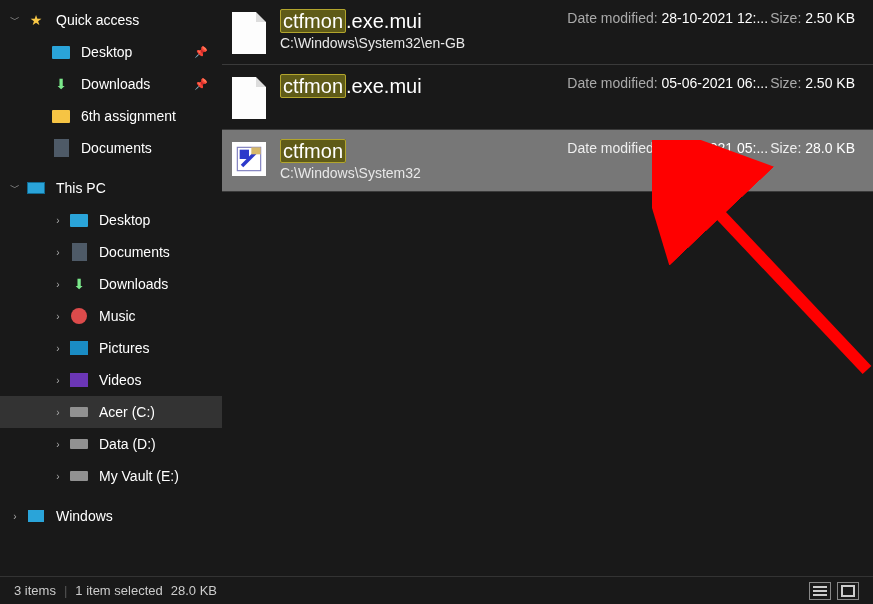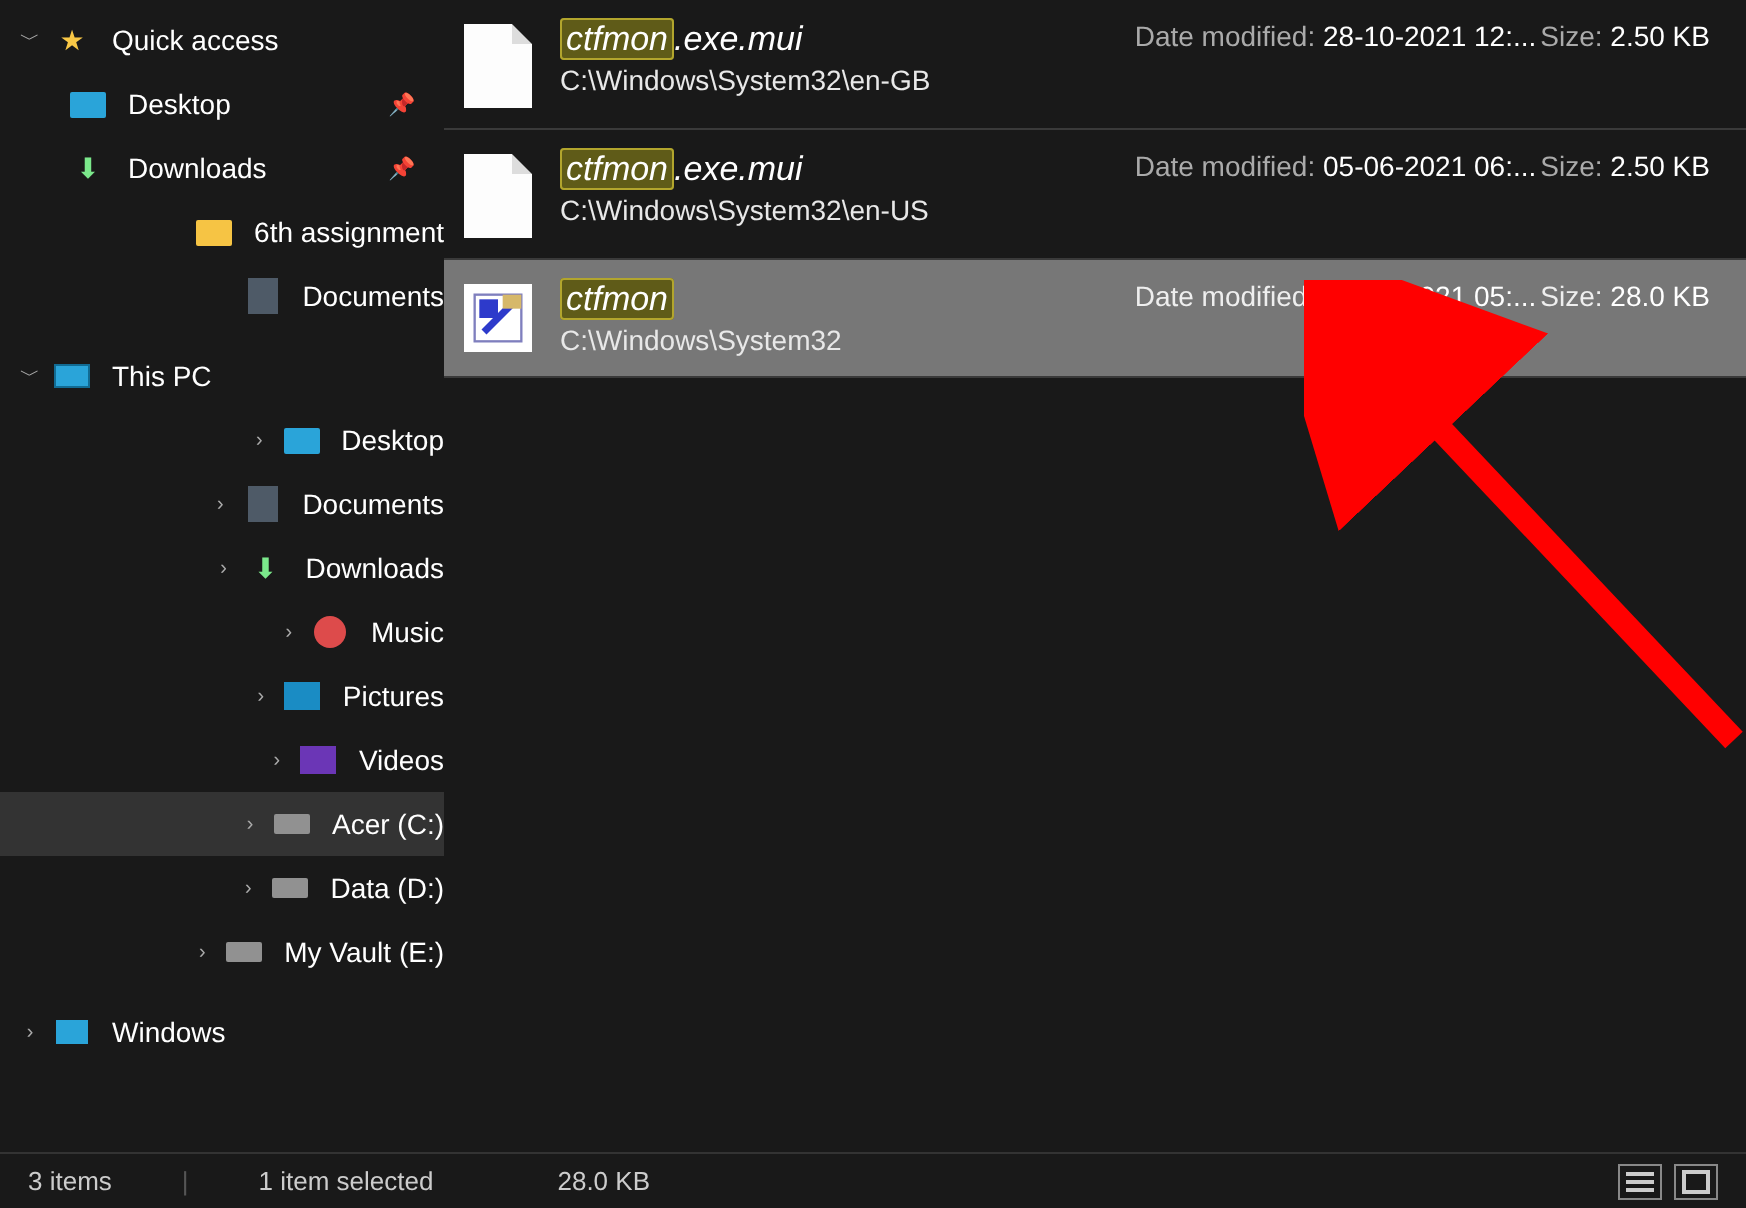--- a/index.html
+++ b/index.html
@@ -27,40 +27,39 @@
 }
 .status {
   height: 28px;
   background: #191919;
   border-top: 1px solid #333;
   display: flex;
   align-items: center;
   padding: 0 14px;
   font-size: 13px;
   color: #ccc;
-  gap: 27px;
 }
 .status .sep { margin: 0 8px; color: #555; }
 .status-right { margin-left: auto; display: flex; gap: 6px; }
 .view-btn {
   width: 22px; height: 18px;
   border: 1px solid #888;
   display: flex; align-items: center; justify-content: center;
   cursor: pointer;
 }
 
 
 .tree-item {
   display: flex; align-items: center;
   height: 32px;
   padding-left: 8px;
   cursor: pointer;
   gap: 4px;
 }
-.tree-item.level2 { padding-left: 34px; justify-content: flex-end; }
+.tree-item.level2 { padding-left: 51px; }
 .tree-item.selected { background: #333; }
 .chev {
   width: 14px; height: 14px;
   display: inline-flex; align-items: center; justify-content: center;
   color: #aaa;
   font-size: 10px;
 }
 .icon { width: 20px; height: 20px; display: inline-flex; align-items: center; justify-content: center; margin-right: 6px; }
 .pin {
   margin-left: auto; margin-right: 14px;
@@ -106,21 +105,21 @@
 .exe-icon {
   width: 34px; height: 34px;
   background: #fff;
   position: relative;
   flex-shrink: 0;
   margin-top: 2px;
   display: flex; align-items: center; justify-content: center;
 }
 .exe-icon svg { width: 28px; height: 28px; }
 .result-text { flex: 1; display: flex; flex-direction: column; gap: 2px; }
-.result-name { font-size: 17px; color: #fff; font-style: italic; }
+.result-name { font-size: 20px; color: #fff; }
 .result-path { font-size: 14px; color: #e8e8e8; }
 .result-meta { display: flex; flex-direction: row; gap: 2px; font-size: 14px; min-width: 220px; }
 .meta-label { color: #aaa; }
 .hl {
   background: #5f5b18;
   border: 1px solid #b2a52d;
   padding: 0 2px;
   border-radius: 2px;
 }
 
@@ -254,21 +253,20 @@
           </div>
           <div class="result-meta">
             <div><span class="meta-label">Date modified:</span> <span>28-10-2021 12:...</span></div>
             <div><span class="meta-label">Size:</span> <span>2.50 KB</span></div>
           </div>
         </div>
         <div class="result-row">
           <div class="file-icon"></div>
           <div class="result-text">
             <div class="result-name"><span class="hl">ctfmon</span><span>.exe.mui</span></div>
-            <div class="result-path">C:\Windows\System32\en-US</div>
           </div>
           <div class="result-meta">
             <div><span class="meta-label">Date modified:</span> <span>05-06-2021 06:...</span></div>
             <div><span class="meta-label">Size:</span> <span>2.50 KB</span></div>
           </div>
         </div>
         <div class="result-row selected">
           <div class="exe-icon">
             <svg viewBox="0 0 24 24">
               <rect x="2" y="2" width="20" height="20" fill="#fff" stroke="#7f7fbe"></rect>

